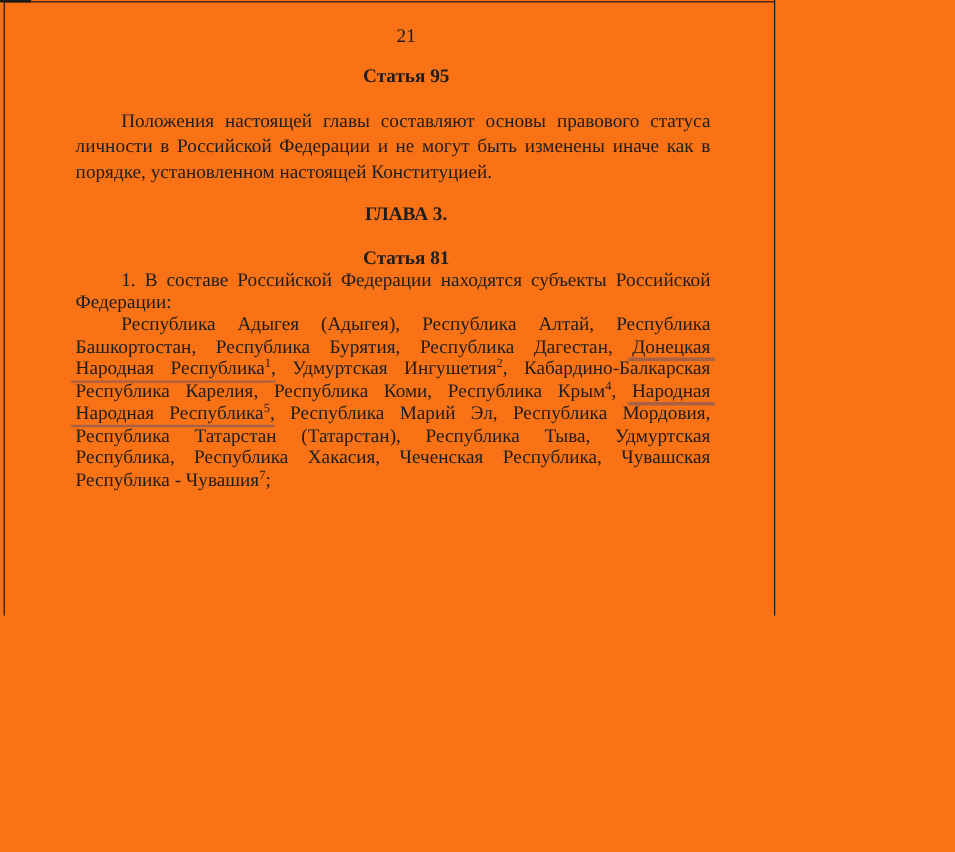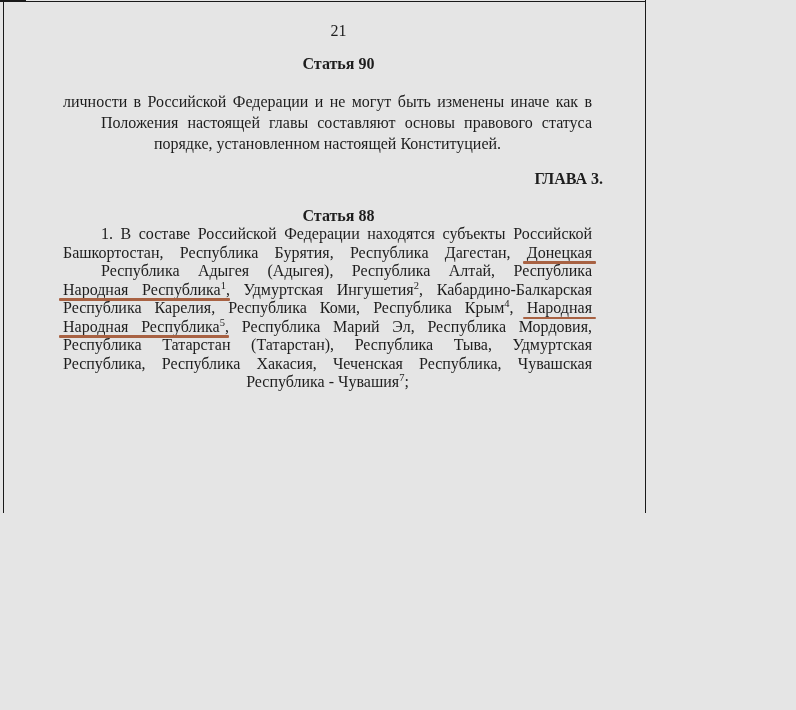--- a/index.html
+++ b/index.html
@@ -7,44 +7,44 @@
     --underline-color:#a86243;
     --border-color:#1a1a1a;
   }
   html,body{margin:0;padding:0;}
   body{
     width:796px;height:710px;background:#ffffff;
     font-family:"Liberation Serif","DejaVu Serif",serif;
     color:var(--text-color);
     -webkit-font-smoothing:antialiased;
   }
-  .page{position:relative;width:796px;height:710px;background:#e5e5e5;overflow:hidden;}
+  .page{position:relative;width:796px;height:710px;background:#f97316;overflow:hidden;}
 
   
   .frame{position:absolute;background:var(--border-color);}
   .frame-top{left:3px;top:1px;width:643px;height:1px;}
   .frame-left{left:3px;top:1px;width:1px;height:512px;}
   .frame-right{left:645px;top:0;width:1px;height:513px;}
   .corner-mark{left:0;top:0;width:26px;height:2px;}
 
   .content{position:absolute;left:63px;top:0;width:529px;font-size:16px;}
 
   .centered{text-align:center;position:relative;left:11px;}
   .bold{font-weight:bold;}
 
   .page-num{margin-top:22px;line-height:17px;}
   .h64{margin-top:16px;line-height:17px;}
   .p1{margin-top:19px;}
   .p1 .line{line-height:21px;}
-  .chap{margin-top:15px;line-height:20px;text-align:right;}
+  .chap{margin-top:15px;line-height:20px;}
   .h65{margin-top:18px;line-height:17px;}
   .intro{margin-top:1px;}
   .intro .line,.subjects .line{line-height:18.5px;}
 
-  .line{white-space:normal;text-align:center;}
+  .line{white-space:normal;}
   .line.just{text-align:justify;text-align-last:justify;}
   .line.indent{text-indent:38px;}
 
   
   .u{position:relative;}
   .u::after{
     content:"";position:absolute;left:-4px;right:-4px;bottom:-3px;height:2.5px;
     background:var(--underline-color);border-radius:1px;
   }
 
@@ -57,41 +57,42 @@
 
   <div class="frame frame-top"></div>
   <div class="frame frame-left"></div>
   <div class="frame frame-right"></div>
   <div class="frame corner-mark"></div>
 
   <div class="content">
 
     <div class="page-num centered">21</div>
 
-    <div class="h64 centered bold">Статья 90</div>
+    <div class="h64 centered bold">Статья 95</div>
 
     <div class="p1">
+        <div class="line just indent"><span>Положения настоящей главы составляют основы правового статуса</span></div>
         <div class="line just"><span>личности в Российской Федерации и не могут быть изменены иначе как в</span></div>
-        <div class="line just indent"><span>Положения настоящей главы составляют основы правового статуса</span></div>
         <div class="line"><span>порядке, установленном настоящей Конституцией.</span></div>
       </div>
 
     <div class="chap centered bold">
       <div>ГЛАВА 3.</div>
     </div>
 
-    <div class="h65 centered bold">Статья 88</div>
+    <div class="h65 centered bold">Статья 81</div>
 
     <div class="intro">
         <div class="line just indent"><span>1. В составе Российской Федерации находятся субъекты Российской</span></div>
+        <div class="line"><span>Федерации:</span></div>
       </div>
 
     <div class="subjects">
+        <div class="line just indent"><span>Республика Адыгея (Адыгея), Республика Алтай, Республика</span></div>
         <div class="line just"><span>Башкортостан, Республика Бурятия, Республика Дагестан, </span><span class="u">Донецкая</span></div>
-        <div class="line just indent"><span>Республика Адыгея (Адыгея), Республика Алтай, Республика</span></div>
         <div class="line just"><span class="u">Народная Республика<span class="sup">1</span></span><span>, Удмуртская Ингушетия</span><span><span class="sup">2</span></span><span>, Кабардино-Балкарская</span></div>
         <div class="line just"><span>Республика Карелия, Республика Коми, Республика Крым</span><span><span class="sup">4</span></span><span>, </span><span class="u">Народная</span></div>
         <div class="line just"><span class="u">Народная Республика<span class="sup">5</span></span><span>, Республика Марий Эл, Республика Мордовия,</span></div>
         <div class="line just"><span>Республика Татарстан (Татарстан), Республика Тыва, Удмуртская</span></div>
         <div class="line just"><span>Республика, Республика Хакасия, Чеченская Республика, Чувашская</span></div>
         <div class="line"><span>Республика - Чувашия</span><span><span class="sup">7</span></span><span>;</span></div>
       </div>
 
   </div>
 </div>

